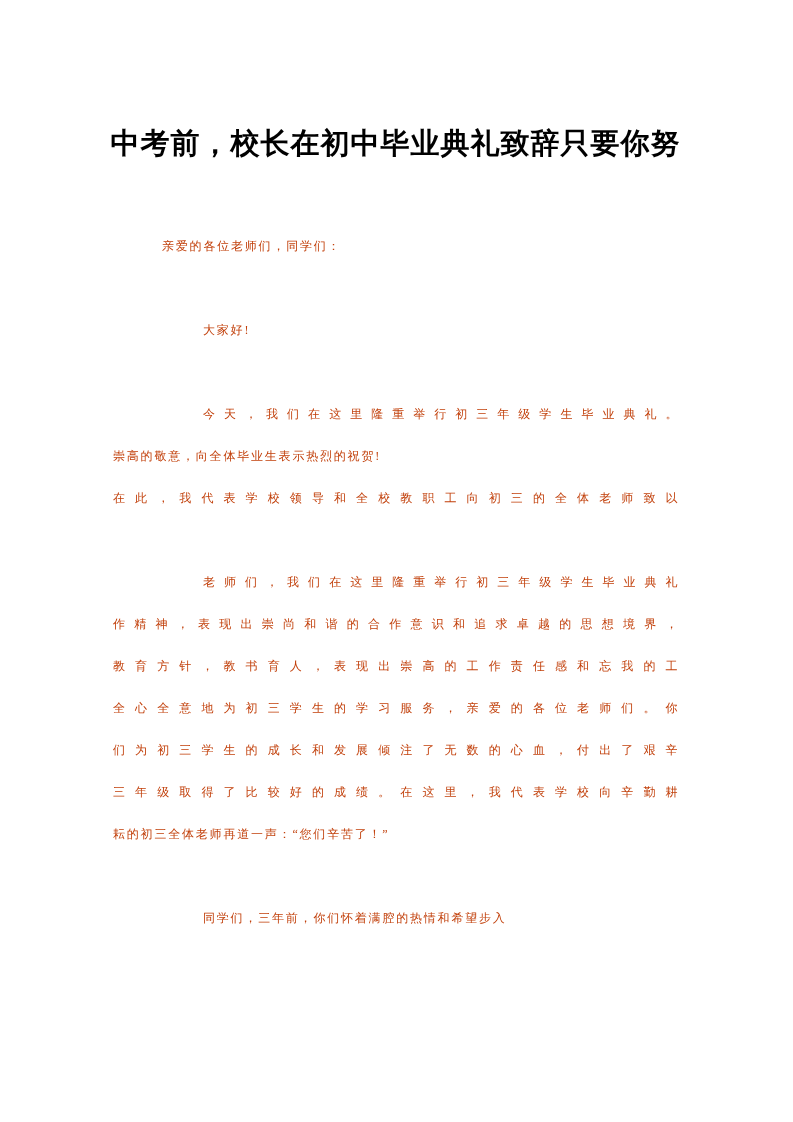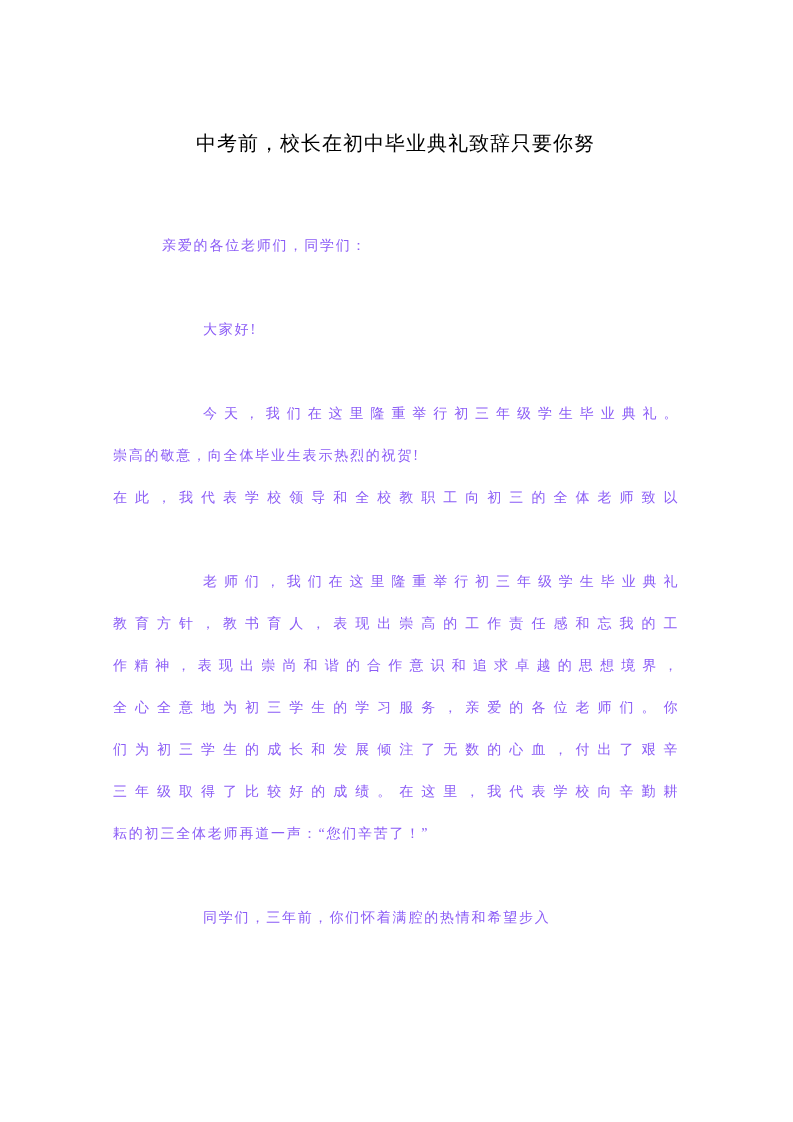--- a/index.html
+++ b/index.html
@@ -10,36 +10,36 @@
     margin: 0 auto;
     background: #ffffff;
     box-sizing: border-box;
     padding: 115px 115px 0 113px;
     font-family: "Liberation Serif", "DejaVu Serif", serif;
     color: #1c1c1c;
     overflow: hidden;
   }
   .doc-title {
     margin: 0 -10px 53px -10px;
-    font-size: 20px;
-    font-weight: normal;
+    font-size: 29px;
+    font-weight: bold;
     line-height: 57px;
     text-align: center;
     letter-spacing: 1px;
     color: #000000;
   }
   .title-line { display: block; white-space: nowrap; }
   .doc-body { font-size: 20px; }
   .para { margin: 0 0 42px 0; padding: 0; }
   .para:last-child { margin-bottom: 0; }
   .ln {
     display: block;
-    font-size: 14px;
+    font-size: 12px;
     line-height: 42px;
-    color: #8b5cf6;
+    color: #c2410c;
   }
   
   .ln.full {
     letter-spacing: 0.5px;
     text-align: justify;
     text-align-last: justify;
   }
   
   .ln.part {
     letter-spacing: 1.8px;
@@ -69,22 +69,22 @@
     </p>
 
     <p class="para">
       <span class="ln full ind-lg">今天，我们在这里隆重举行初三年级学生毕业典礼。</span>
       <span class="ln part">崇高的敬意，向全体毕业生表示热烈的祝贺!</span>
       <span class="ln full">在此，我代表学校领导和全校教职工向初三的全体老师致以</span>
     </p>
 
     <p class="para">
       <span class="ln full ind-lg">老师们，我们在这里隆重举行初三年级学生毕业典礼</span>
+      <span class="ln full">作精神，表现出崇尚和谐的合作意识和追求卓越的思想境界，</span>
       <span class="ln full">教育方针，教书育人，表现出崇高的工作责任感和忘我的工</span>
-      <span class="ln full">作精神，表现出崇尚和谐的合作意识和追求卓越的思想境界，</span>
       <span class="ln full">全心全意地为初三学生的学习服务，亲爱的各位老师们。你</span>
       <span class="ln full">们为初三学生的成长和发展倾注了无数的心血，付出了艰辛</span>
       <span class="ln full">三年级取得了比较好的成绩。在这里，我代表学校向辛勤耕</span>
       <span class="ln part">耘的初三全体老师再道一声：“您们辛苦了！”</span>
     </p>
 
     <p class="para">
       <span class="ln part ind-lg">同学们，三年前，你们怀着满腔的热情和希望步入</span>
     </p>
 

